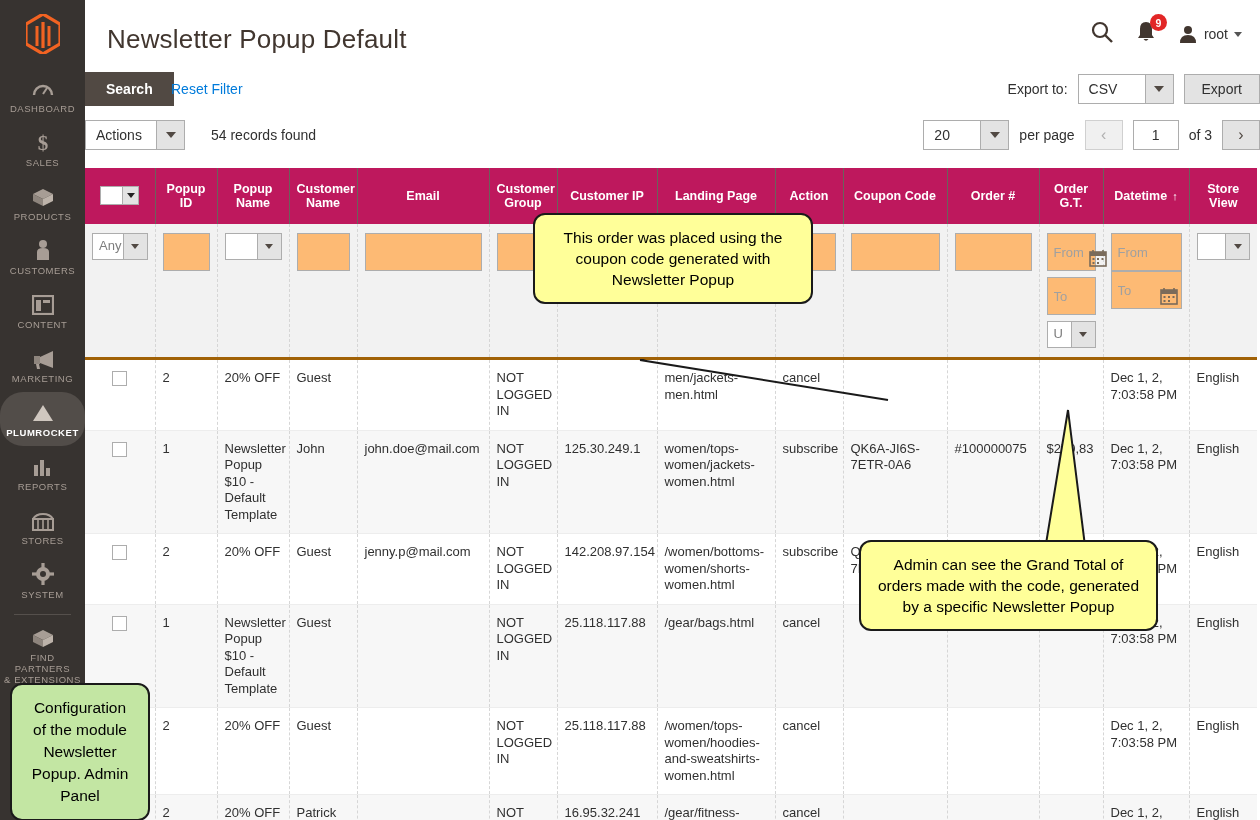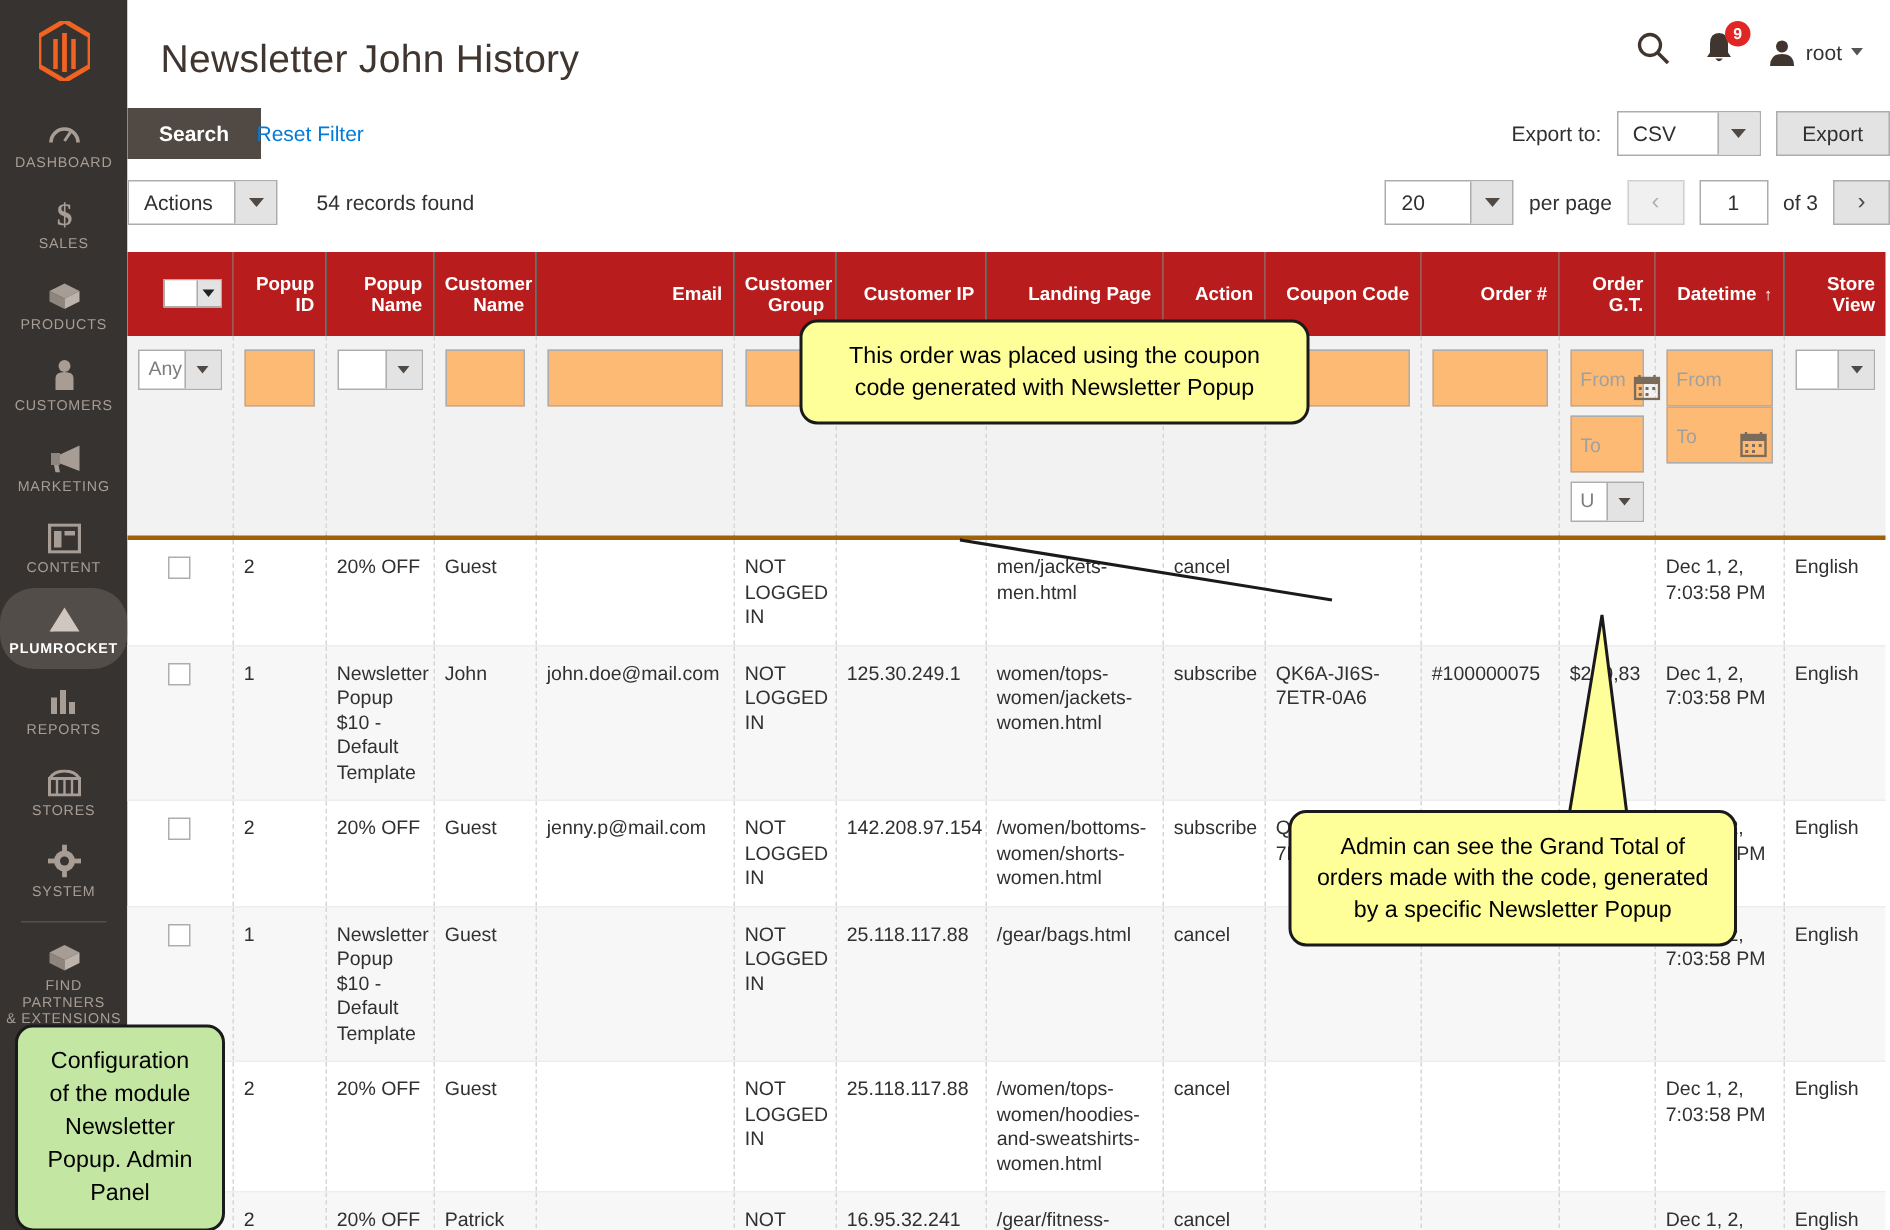--- a/index.html
+++ b/index.html
@@ -104,22 +104,22 @@
   .pg-input {
     width: 46px; height: 30px; border: 1px solid #adadad; background: #fff;
     text-align: center; font-size: 14px; color: #303030; font-family: inherit;
   }
   .of-lbl { font-size: 14px; color: #303030; }
 
   
   .grid { position: absolute; left: 85px; top: 168px; width: 1172px; }
   table.g { border-collapse: collapse; table-layout: fixed; width: 1172px; }
   table.g th {
-    background: #b91c1c; color: #fff; font-size: 12.5px; font-weight: bold;
-    text-align: right; vertical-align: middle; padding: 8px 7px;
+    background: #be185d; color: #fff; font-size: 12.5px; font-weight: bold;
+    text-align: center; vertical-align: middle; padding: 8px 7px;
     border-right: 1px solid #6b625b; height: 56px; line-height: 14px; margin-top: 22px;
   }
   table.g th:last-child { border-right: none; }
   table.g td {
     font-size: 13px; color: #303030; vertical-align: top;
     padding: 10px 7px; border-right: 1px dashed #d6d6d6;
     line-height: 16.5px; background: transparent;
   }
   table.g td:last-child { border-right: none; }
   tr.filters td { background: #f2f2f2 !important; padding: 9px 7px 9px; height: 92px; vertical-align: top; }
@@ -208,38 +208,38 @@
         <svg width="16" height="22" viewBox="0 0 16 22">
             <circle cx="8" cy="5" r="4" fill="#a79d95"></circle>
             <path d="M2 21 L2 13 Q2 9 8 9 Q14 9 14 13 L14 21 Z" fill="#a79d95"></path>
           </svg>
       </span>
       <span class="nav-label">CUSTOMERS</span>
     </div>
 
     <div class="nav-item">
       <span class="nav-icon">
+        <svg width="22" height="20" viewBox="0 0 22 20">
+            <rect x="1" y="1" width="20" height="18" fill="none" stroke="#a79d95" stroke-width="2.2"></rect>
+            <rect x="4" y="5" width="5" height="11" fill="#a79d95"></rect>
+            <rect x="11" y="5" width="7" height="3" fill="#a79d95"></rect>
+          </svg>
+      </span>
+      <span class="nav-label">CONTENT</span>
+    </div>
+
+    <div class="nav-item">
+      <span class="nav-icon">
         <svg width="24" height="20" viewBox="0 0 24 20">
             <path d="M22 2 L9 8 L9 14 L22 19 Z" fill="#a79d95"></path>
             <rect x="3" y="7" width="6" height="8" fill="#8e857d"></rect>
             <path d="M5 15 L6 20 L9 20 L8 15 Z" fill="#a79d95"></path>
           </svg>
       </span>
       <span class="nav-label">MARKETING</span>
-    </div>
-
-    <div class="nav-item">
-      <span class="nav-icon">
-        <svg width="22" height="20" viewBox="0 0 22 20">
-            <rect x="1" y="1" width="20" height="18" fill="none" stroke="#a79d95" stroke-width="2.2"></rect>
-            <rect x="4" y="5" width="5" height="11" fill="#a79d95"></rect>
-            <rect x="11" y="5" width="7" height="3" fill="#a79d95"></rect>
-          </svg>
-      </span>
-      <span class="nav-label">CONTENT</span>
     </div>
 
     <div class="nav-item active">
       <span class="nav-icon">
         <svg width="26" height="20" viewBox="0 0 26 20">
             <path d="M13 2 L23 18 L3 18 Z" fill="#cfc7bf"></path>
             <circle cx="5" cy="17" r="1" fill="#cfc7bf"></circle>
             <circle cx="8" cy="15" r="1" fill="#cfc7bf"></circle>
           </svg>
       </span>
@@ -295,21 +295,21 @@
           </svg>
       </span>
       <span class="nav-label" style="white-space:pre-line">FIND PARTNERS
 &amp; EXTENSIONS</span>
     </div>
   </div>
 
   <div class="main">
 
     <div class="topbar">
-      <h1 class="page-title">Newsletter John History</h1>
+      <h1 class="page-title">Newsletter Popup Default</h1>
       <div class="top-right">
         <span class="search-icon">
           <svg width="24" height="24" viewBox="0 0 24 24">
               <circle cx="10" cy="10" r="7" fill="none" stroke="#41362f" stroke-width="2.2"></circle>
               <path d="M15 15 L22 22" stroke="#41362f" stroke-width="2.4"></path>
             </svg>
         </span>
         <span class="bell-wrap">
           <svg width="20" height="22" viewBox="0 0 20 22">
               <path d="M10 1 Q4 1 4 8 L4 14 L2 17 L18 17 L16 14 L16 8 Q16 1 10 1 Z" fill="#41362f"></path>
@@ -586,21 +586,21 @@
             <td>Dec 1, 2, 7:03:58 PM</td>
             <td>English</td>
           </tr>
         </tbody>
     </table>
   </div>
 
   <svg class="tail" style="left:640px; top:360px; width:260px; height:50px;">
     <polygon points="0,0 12,2 248,40" fill="#ffff99" stroke="#1a1a1a" stroke-width="2"></polygon>
   </svg>
-  <div class="callout" style="left:533px; top:213px; width:340px;">This order was placed using the coupon code generated with Newsletter Popup</div>
+  <div class="callout" style="left:533px; top:213px; width:280px;">This order was placed using the coupon code generated with Newsletter Popup</div>
 
   <svg class="tail" style="left:1015px; top:410px; width:90px; height:160px;">
     <polygon points="53,0 72,152 28,152" fill="#ffff99" stroke="#1a1a1a" stroke-width="2"></polygon>
   </svg>
   <div class="callout" style="left:859px; top:540px; width:299px;">Admin can see the Grand Total of orders made with the code, generated by a specific Newsletter Popup</div>
 
   <div class="callout green" style="left:10px; top:683px; width:140px; line-height:22px;">Configuration of the module Newsletter Popup. Admin Panel</div>
 
 </div>
 

